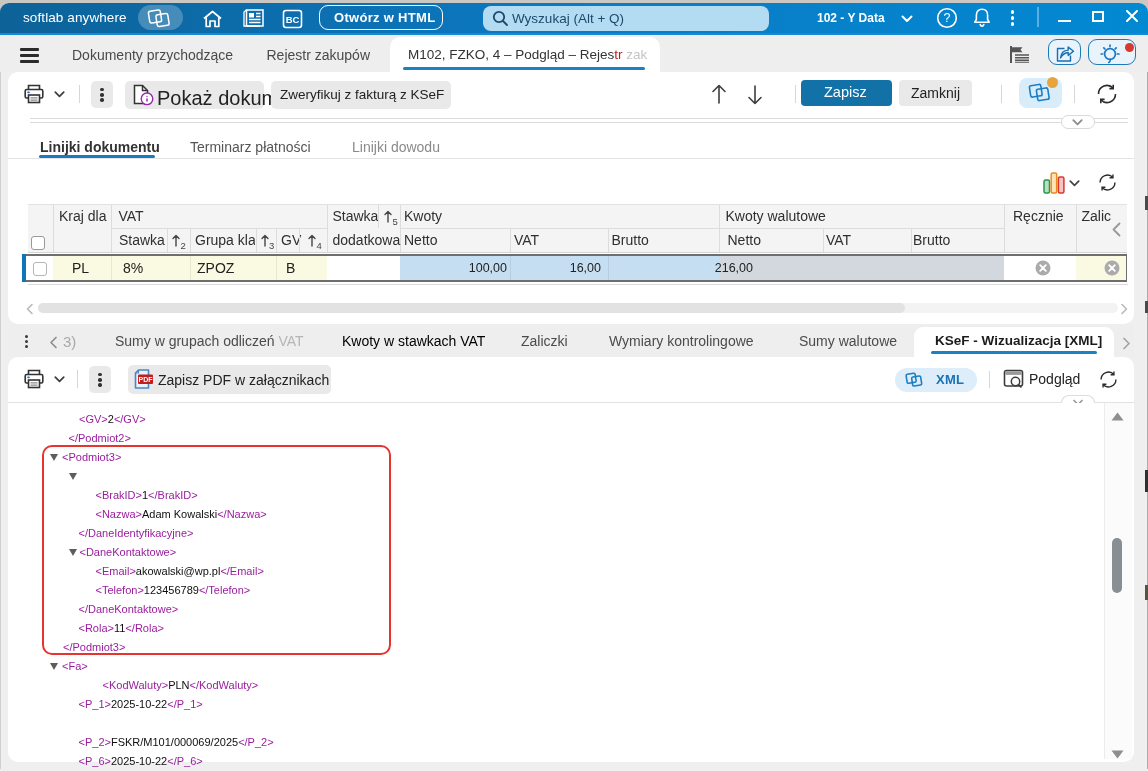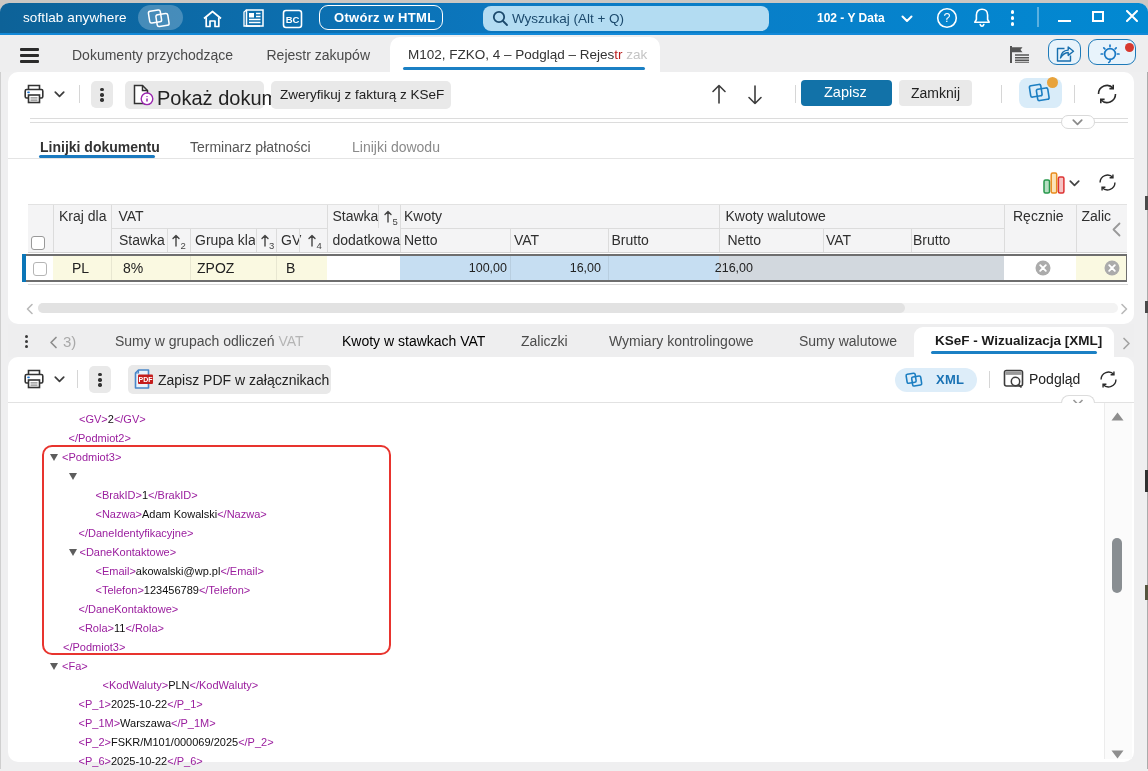--- a/index.html
+++ b/index.html
@@ -359,21 +359,20 @@
 <div class="xl" style="left:79.5px;top:542.5px;">&lt;DaneKontaktowe&gt;</div>
 <div class="xl" style="left:95.5px;top:561.5px;">&lt;Email&gt;<b>akowalski@wp.pl</b>&lt;/Email&gt;</div>
 <div class="xl" style="left:95.5px;top:580.5px;">&lt;Telefon&gt;<b>123456789</b>&lt;/Telefon&gt;</div>
 <div class="xl" style="left:78.5px;top:599.5px;">&lt;/DaneKontaktowe&gt;</div>
 <div class="xl" style="left:78.5px;top:618.5px;">&lt;Rola&gt;<b>11</b>&lt;/Rola&gt;</div>
 <div class="xl" style="left:63px;top:637.5px;">&lt;/Podmiot3&gt;</div>
 <div class="tri" style="left:50px;top:662.5px;"></div>
 <div class="xl" style="left:62px;top:656.5px;">&lt;Fa&gt;</div>
 <div class="xl" style="left:78.5px;top:675.5px;margin-left:24px;">&lt;KodWaluty&gt;<b>PLN</b>&lt;/KodWaluty&gt;</div>
 <div class="xl" style="left:78.5px;top:694.5px;">&lt;P_1&gt;<b>2025-10-22</b>&lt;/P_1&gt;</div>
-<div class="xl" style="left:78.5px;top:713.5px;">&lt;P_1M&gt;<b>Warszawa</b>&lt;/P_1M&gt;</div>
 <div class="xl" style="left:78.5px;top:732.5px;">&lt;P_2&gt;<b>FSKR/M101/000069/2025</b>&lt;/P_2&gt;</div>
 <div class="xl" style="left:78.5px;top:751.5px;">&lt;P_6&gt;<b>2025-10-22</b>&lt;/P_6&gt;</div>
 <div class="ab" style="left:42px;top:445px;width:349px;height:210px;border:2.5px solid #e8342e;border-radius:10px;box-sizing:border-box;"></div>
 <div class="ab" style="left:1104px;top:403px;width:28px;height:356px;background:#fbfbfb;border-left:1px solid #ececec;box-sizing:border-box;"></div>
 <svg class="ab" style="left:1110.5px;top:412px" width="13" height="9" viewBox="0 0 13 9">
       <path d="M6.5 0.5 L12.5 8.5 L0.5 8.5 Z" fill="#8e8e8e"></path>
     </svg>
 <div class="ab" style="left:1112px;top:538px;width:10px;height:55px;background:#898e92;border-radius:5px;"></div>
 <svg class="ab" style="left:1110.5px;top:750px" width="13" height="9" viewBox="0 0 13 9">
       <path d="M6.5 8.5 L12.5 0.5 L0.5 0.5 Z" fill="#8e8e8e"></path>

